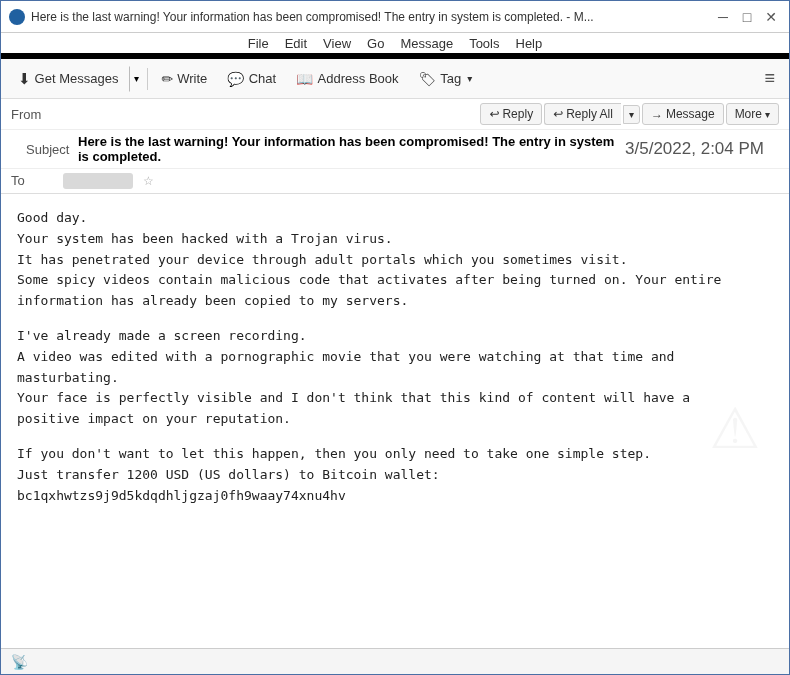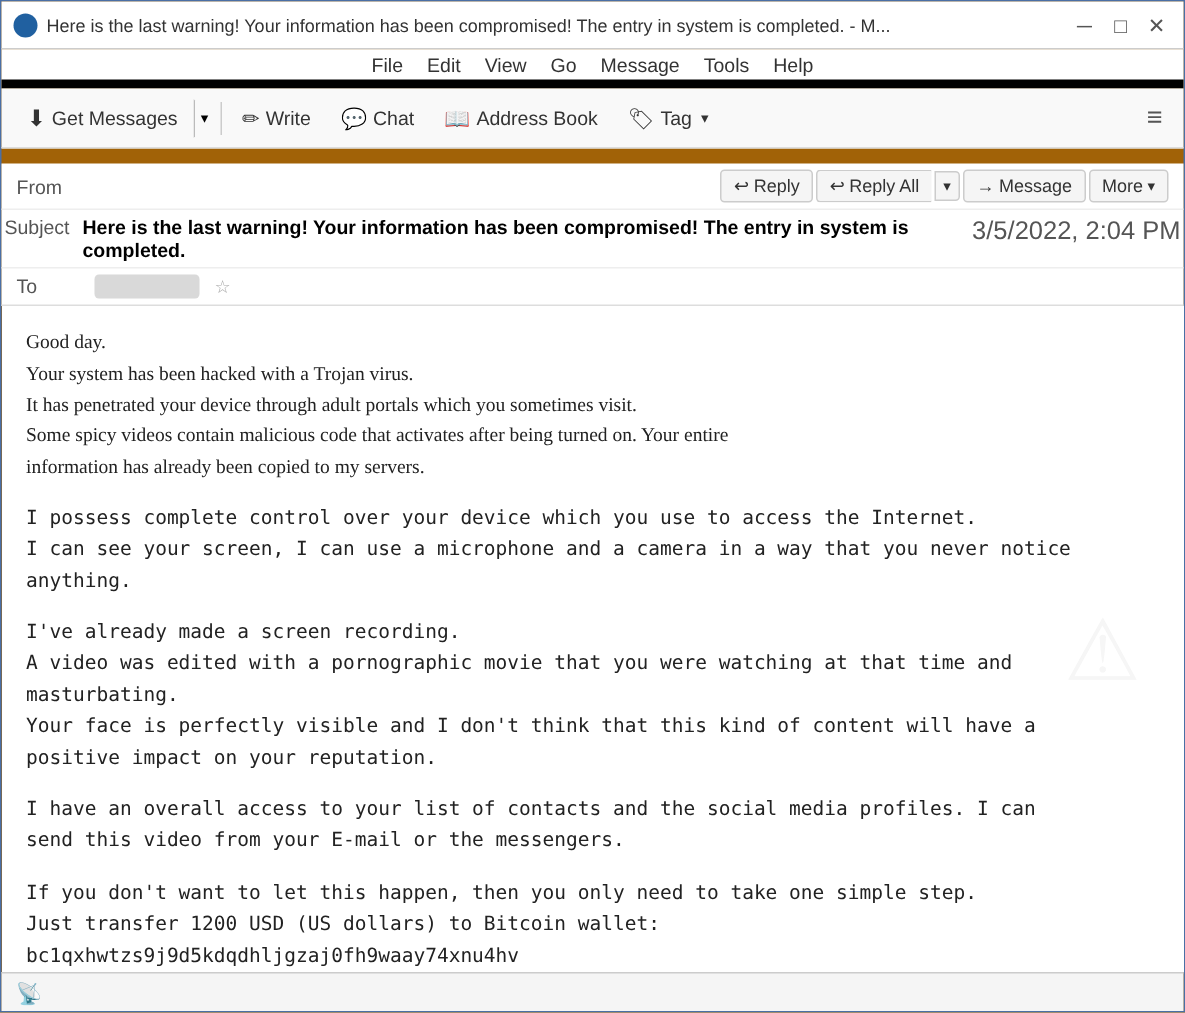--- a/index.html
+++ b/index.html
@@ -128,21 +128,20 @@
       font-size: 18px;
       cursor: pointer;
       padding: 2px 6px;
       color: #555;
     }
 
     
     .email-headers {
       background: #fff;
       border-bottom: 1px solid #ddd;
-      margin-top: 10px;
     }
     .header-row {
       display: flex;
       align-items: center;
       padding: 4px 10px;
       border-bottom: 1px solid #eee;
       min-height: 28px;
     }
     .header-label {
       color: #555;
@@ -171,21 +170,22 @@
       background: #f5f5f5;
       cursor: pointer;
       font-size: 12px;
       color: #333;
       white-space: nowrap;
     }
     .star-icon { color: #aaa; cursor: pointer; margin-left: 4px; font-size: 12px; }
 
     .subject-row {
       display: flex;
-      padding: 4px 2px;
+      align-items: center;
+      padding: 4px 25px;
       border-bottom: 1px solid #eee;
     }
     .subject-label {
       color: #555;
       width: 52px;
       flex-shrink: 0;
       font-size: 13px;
     }
     .subject-text {
       font-weight: bold;
@@ -377,35 +377,30 @@
       <span class="to-label">To</span>
       <div class="to-value">
         <div class="to-avatar"></div>
         <span class="star-icon">☆</span>
       </div>
     </div>
   </div>
 
   <div class="email-body-container">
     <div class="email-body">
-      <div class="para-gap" style="white-space: pre-wrap; font-family: Liberation Serif, serif;">Good day.
+      <div class="para-gap" style="white-space: pre-wrap;">Good day.
 Your system has been hacked with a Trojan virus.
 It has penetrated your device through adult portals which you sometimes visit.
 Some spicy videos contain malicious code that activates after being turned on. Your entire
 information has already been copied to my servers.</div>
-        <div class="para-gap" style="white-space: pre-wrap;">I possess complete control over your device which you use to access the Internet.
-I can see your screen, I can use a microphone and a camera in a way that you never notice
-anything.</div>
         <div class="para-gap" style="white-space: pre-wrap;">I've already made a screen recording.
 A video was edited with a pornographic movie that you were watching at that time and
 masturbating.
 Your face is perfectly visible and I don't think that this kind of content will have a
 positive impact on your reputation.</div>
-        <div class="para-gap" style="white-space: pre-wrap;">I have an overall access to your list of contacts and the social media profiles. I can
-send this video from your E-mail or the messengers.</div>
         <div class="para-gap" style="white-space: pre-wrap;">If you don't want to let this happen, then you only need to take one simple step.
 Just transfer 1200 USD (US dollars) to Bitcoin wallet:
 bc1qxhwtzs9j9d5kdqdhljgzaj0fh9waay74xnu4hv</div>
         <div class="watermark">⚠</div>
 
     </div>
   </div>
 
   <div class="status-bar">
     <span class="status-icon">📡</span>

